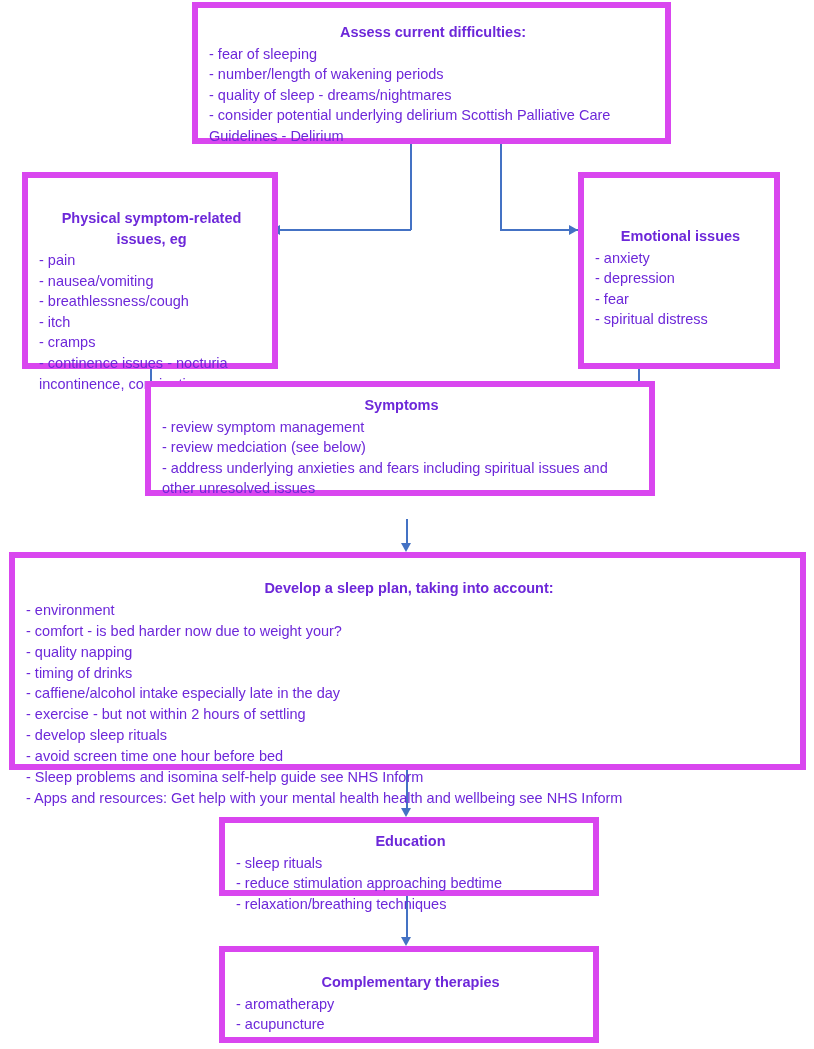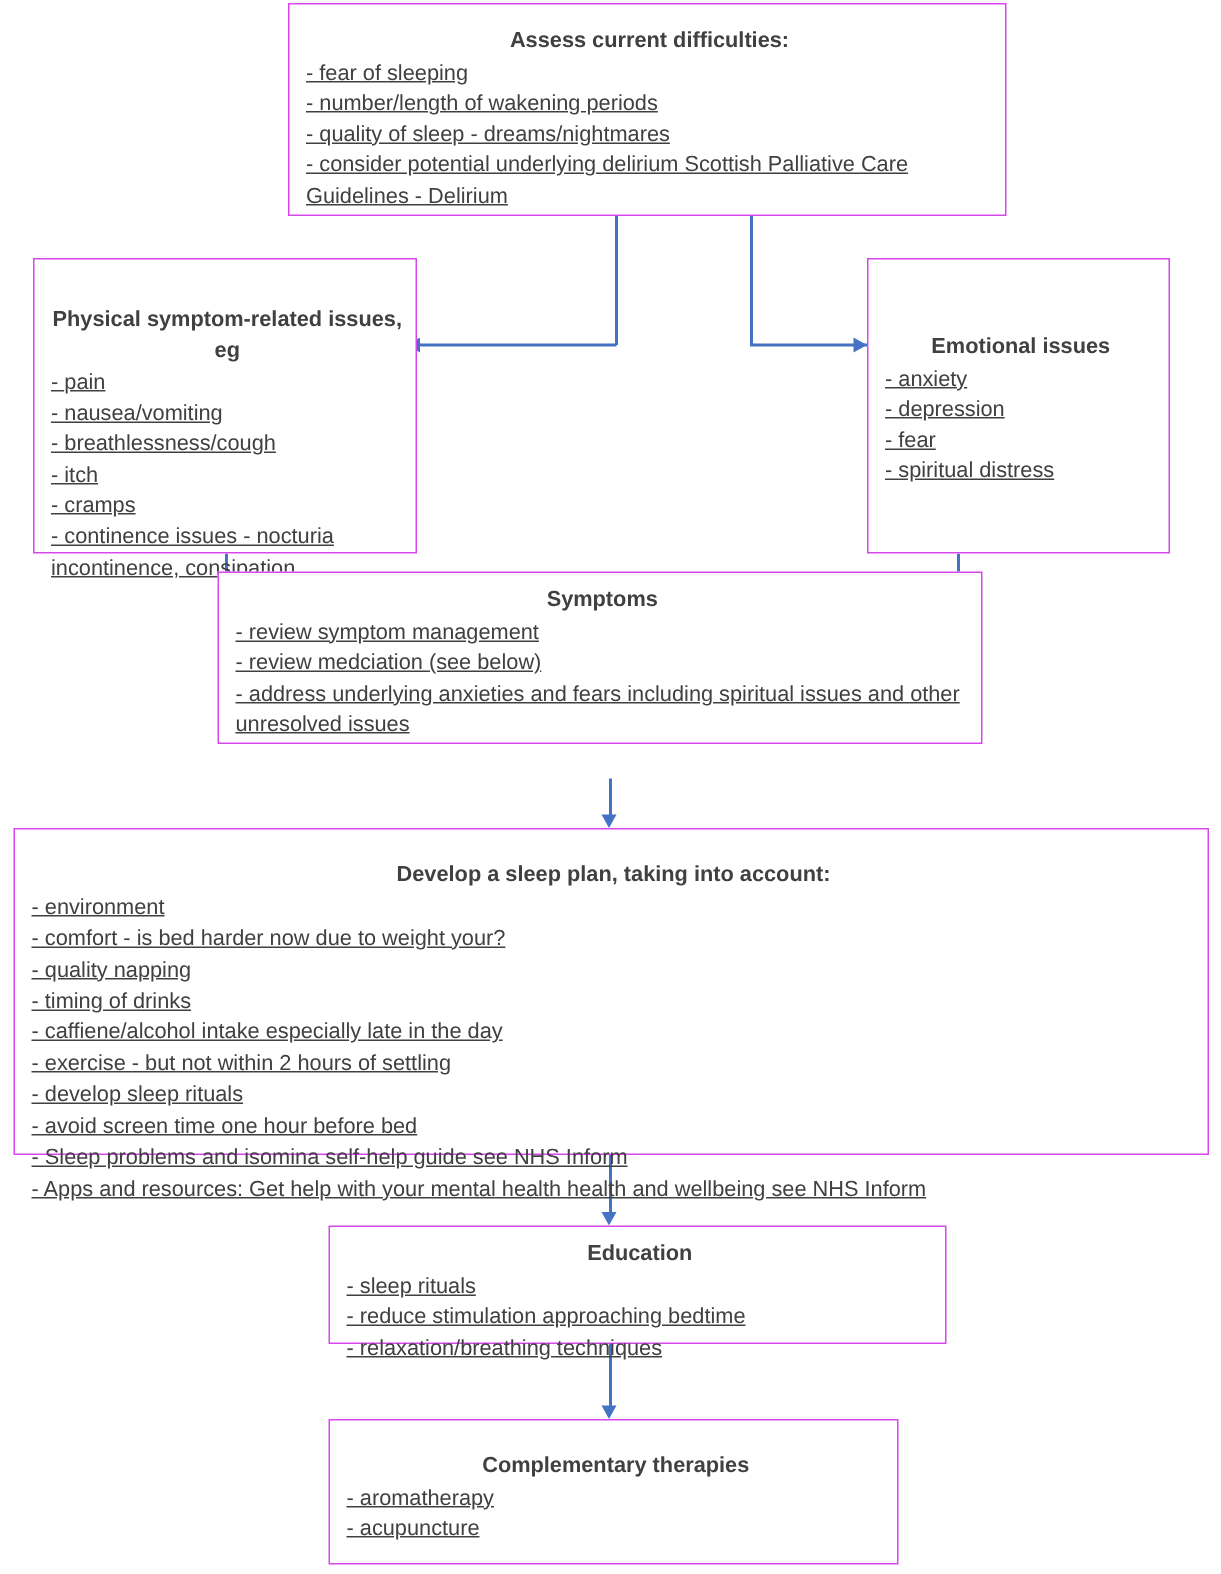--- a/index.html
+++ b/index.html
@@ -14,52 +14,51 @@
   #canvas {
     position: relative;
     width: 814px;
     height: 1049px;
     background: #ffffff;
     overflow: hidden;
   }
   .box {
     position: absolute;
     box-sizing: border-box;
-    border: 1px solid #d946ef;
+    border: 6px solid #d946ef;
     background: #ffffff;
     font-size: 14.5px;
     line-height: 1.42;
-    color: #404040;
+    color: #6d28d9;
     z-index: 3;
   }
   .box .title {
     display: block;
     font-weight: bold;
     text-align: center;
     margin: 0 0 1px 0;
   }
   .box ul {
     list-style: none;
     margin: 0;
     padding: 0;
   }
   .box ul li {
     margin: 0;
     padding: 0;
     text-indent: 0;
-    text-decoration: underline;
   }
 
   
   #box-assess     { left: 192px; top: 2px;   width: 479px; height: 142px; padding: 14px 8px 8px 11px; }
   #box-physical   { left: 22px;  top: 172px; width: 256px; height: 197px; padding: 30px 8px 8px 11px; }
   #box-emotional  { left: 578px; top: 172px; width: 202px; height: 197px; padding: 48px 8px 8px 11px; }
   #box-symptoms   { left: 145px; top: 381px; width: 510px; height: 115px; padding: 8px 8px 8px 11px; }
   #box-sleepplan  { left: 9px;   top: 552px; width: 797px; height: 218px; padding: 20px 8px 8px 11px; }
-  #box-education  { left: 219px; top: 817px; width: 412px; height: 79px;  padding: 8px 8px 8px 11px; }
+  #box-education  { left: 219px; top: 817px; width: 380px; height: 79px;  padding: 8px 8px 8px 11px; }
   #box-therapies  { left: 219px; top: 946px; width: 380px; height: 97px;  padding: 20px 8px 8px 11px; }
 
   
   #box-sleepplan { font-size: 14.5px; line-height: 1.44; }
   #box-sleepplan .title { font-size: 14.5px; }
 
   
   .ln {
     position: absolute;
     background: #4472C4;

